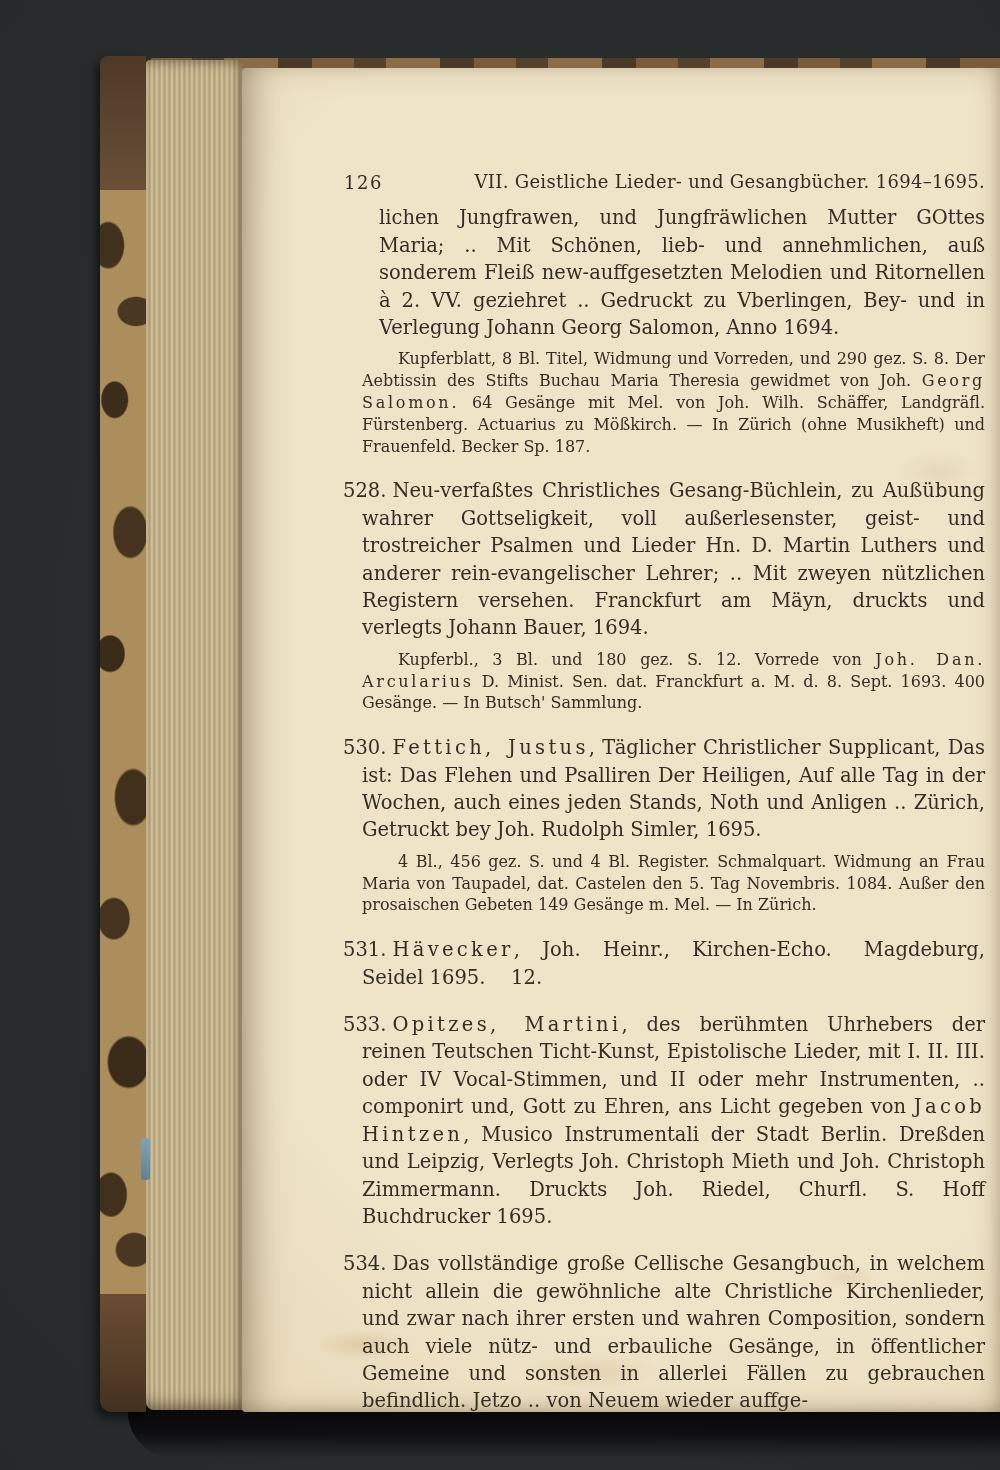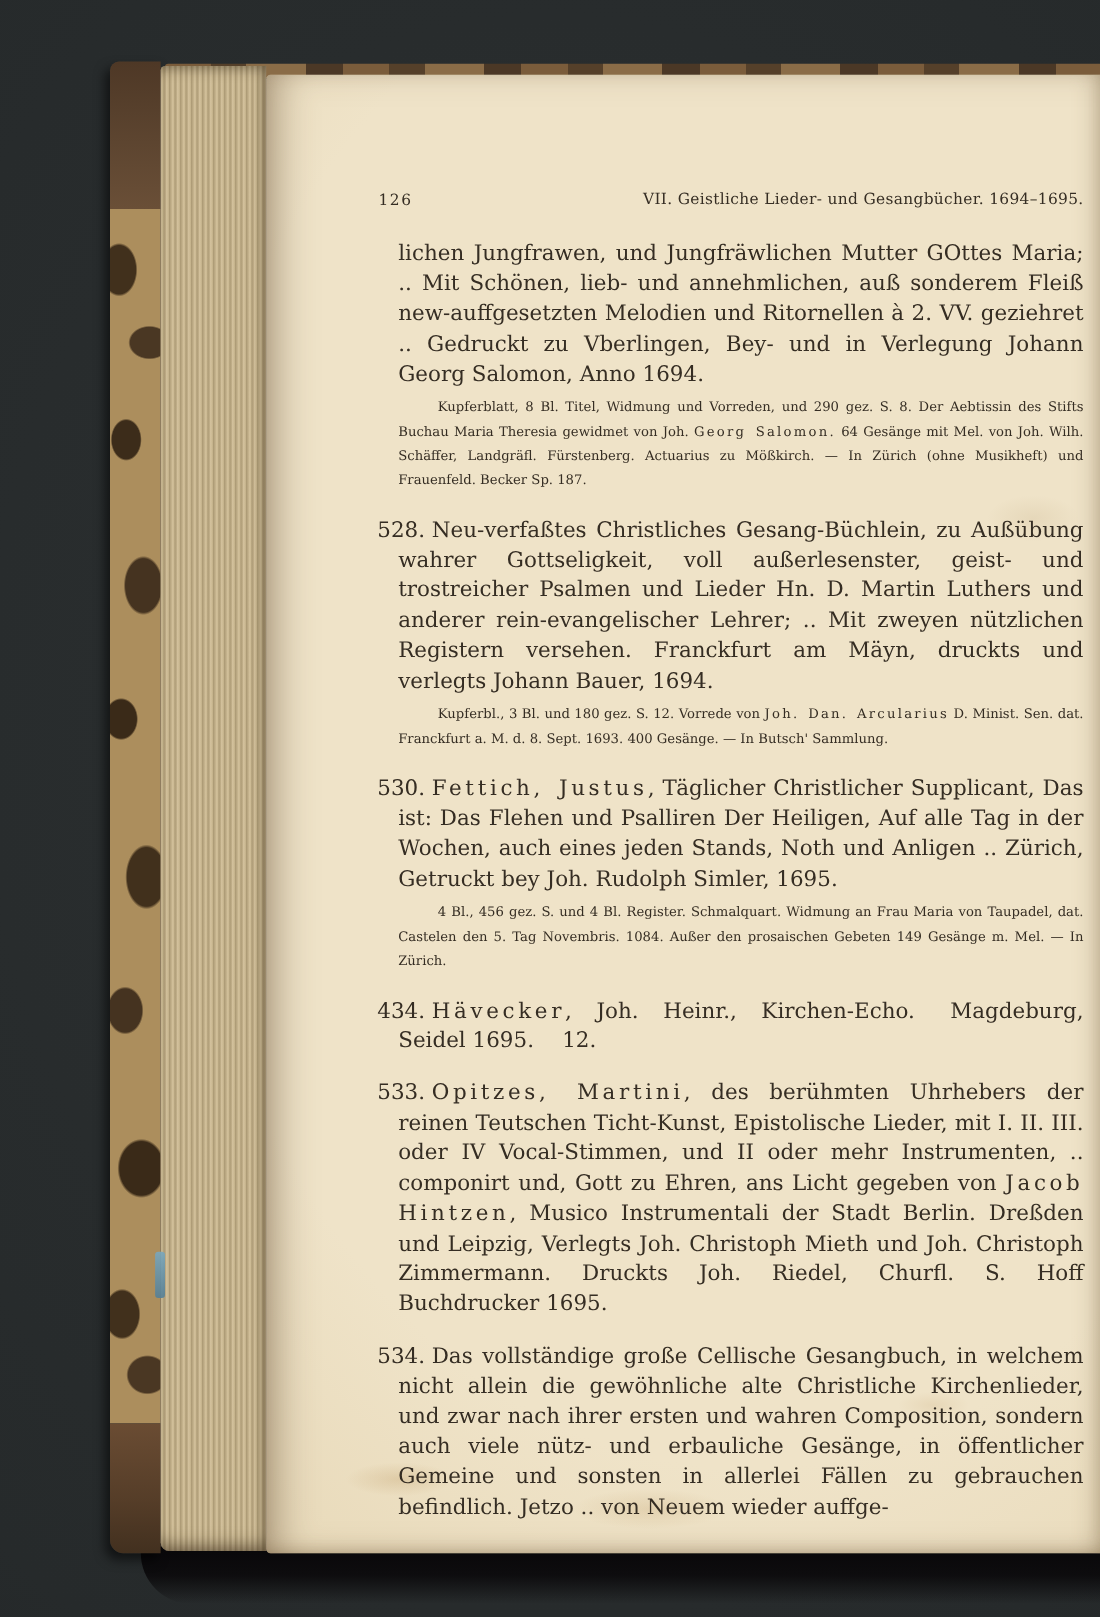--- a/index.html
+++ b/index.html
@@ -64,30 +64,30 @@
       radial-gradient(46px 18px at 80% 90%, rgba(170,125,60,0.12), transparent 70%),
       radial-gradient(60px 30px at 92% 30%, rgba(150,115,60,0.10), transparent 70%);
   }
   
   .text-block{
     position:absolute;left:101px;top:0;width:642px;padding-top:100px;
     color:#352d23;
     font-family:"DejaVu Serif", serif;
     font-size:19.5px;line-height:27.4px;
   }
-  .page-header{position:relative;margin-bottom:21px;font-size:14px;}
+  .page-header{position:relative;margin-bottom:9px;font-size:18px;}
   .page-number{position:absolute;left:1px;top:1px;letter-spacing:1.5px;}
   .running-title{display:block;text-align:right;letter-spacing:0.3px;}
   p{margin:0;text-align:justify;}
-  .para{margin-left:19px;}
+  .para{margin-left:36px;}
   .entry{margin-top:20px;padding-left:19px;text-indent:-19px;}
   .entry .num{padding-right:6px;}
   .note{
     margin-top:7px;margin-left:19px;text-indent:36px;
-    font-size:12px;line-height:21.8px;
+    font-size:16px;line-height:21.8px;
   }
   .sperr{letter-spacing:0.17em;word-spacing:0.15em;}
 </style>
 </head>
 <body>
 
 <div class="scene">
   <div class="shadow-under"></div>
   <div class="cover-strip">
     <div class="leather-top"></div>
@@ -107,19 +107,19 @@
         <span class="page-number">126</span>
         <span class="running-title">VII. Geistliche Lieder- und Gesangbücher. 1694–1695.</span>
       </div>
 
       <p class="para"><span class="seg">lichen Jungfrawen, und Jungfräwlichen Mutter GOttes Maria; .. Mit Schönen, lieb- und annehmlichen, auß sonderem Fleiß new-auffgesetzten Melodien und Ritornellen à 2. VV. geziehret .. Gedruckt zu Vberlingen, Bey- und in Verlegung Johann Georg Salomon, Anno 1694.</span></p>
       <p class="note"><span class="seg">Kupferblatt, 8 Bl. Titel, Widmung und Vorreden, und 290 gez. S. 8. Der Aebtissin des Stifts Buchau Maria Theresia gewidmet von Joh. </span><span class="seg sperr">Georg Salomon.</span><span class="seg"> 64 Gesänge mit Mel. von Joh. Wilh. Schäffer, Landgräfl. Fürstenberg. Actuarius zu Mößkirch. — In Zürich (ohne Musikheft) und Frauenfeld. Becker Sp. 187.</span></p>
       <p class="entry"><span class="num">528.</span><span class="seg">Neu-verfaßtes Christliches Gesang-Büchlein, zu Außübung wahrer Gottseligkeit, voll außerlesenster, geist- und trostreicher Psalmen und Lieder Hn. D. Martin Luthers und anderer rein-evangelischer Lehrer; .. Mit zweyen nützlichen Registern versehen. Franckfurt am Mäyn, druckts und verlegts Johann Bauer, 1694.</span></p>
       <p class="note"><span class="seg">Kupferbl., 3 Bl. und 180 gez. S. 12. Vorrede von </span><span class="seg sperr">Joh. Dan. Arcularius</span><span class="seg"> D. Minist. Sen. dat. Franckfurt a. M. d. 8. Sept. 1693. 400 Gesänge. — In Butsch' Sammlung.</span></p>
       <p class="entry"><span class="num">530.</span><span class="seg sperr">Fettich, Justus</span><span class="seg">, Täglicher Christlicher Supplicant, Das ist: Das Flehen und Psalliren Der Heiligen, Auf alle Tag in der Wochen, auch eines jeden Stands, Noth und Anligen .. Zürich, Getruckt bey Joh. Rudolph Simler, 1695.</span></p>
       <p class="note"><span class="seg">4 Bl., 456 gez. S. und 4 Bl. Register. Schmalquart. Widmung an Frau Maria von Taupadel, dat. Castelen den 5. Tag Novembris. 1084. Außer den prosaischen Gebeten 149 Gesänge m. Mel. — In Zürich.</span></p>
-      <p class="entry"><span class="num">434.</span><span class="seg sperr">Hävecker</span><span class="seg">, Joh. Heinr., Kirchen-Echo.  Magdeburg, Seidel 1695.  12.</span></p>
+      <p class="entry"><span class="num">531.</span><span class="seg sperr">Hävecker</span><span class="seg">, Joh. Heinr., Kirchen-Echo.  Magdeburg, Seidel 1695.  12.</span></p>
       <p class="entry"><span class="num">533.</span><span class="seg sperr">Opitzes, Martini</span><span class="seg">, des berühmten Uhrhebers der reinen Teutschen Ticht-Kunst, Epistolische Lieder, mit I. II. III. oder IV Vocal-Stimmen, und II oder mehr Instrumenten, .. componirt und, Gott zu Ehren, ans Licht gegeben von </span><span class="seg sperr">Jacob Hintzen</span><span class="seg">, Musico Instrumentali der Stadt Berlin. Dreßden und Leipzig, Verlegts Joh. Christoph Mieth und Joh. Christoph Zimmermann. Druckts Joh. Riedel, Churfl. S. Hoff Buchdrucker 1695.</span></p>
       <p class="entry"><span class="num">534.</span><span class="seg">Das vollständige große Cellische Gesangbuch, in welchem nicht allein die gewöhnliche alte Christliche Kirchenlieder, und zwar nach ihrer ersten und wahren Composition, sondern auch viele nütz- und erbauliche Gesänge, in öffentlicher Gemeine und sonsten in allerlei Fällen zu gebrauchen befindlich. Jetzo .. von Neuem wieder auffge-</span></p>
 
     </div>
   </div>
 </div>
 
 </body></html>

